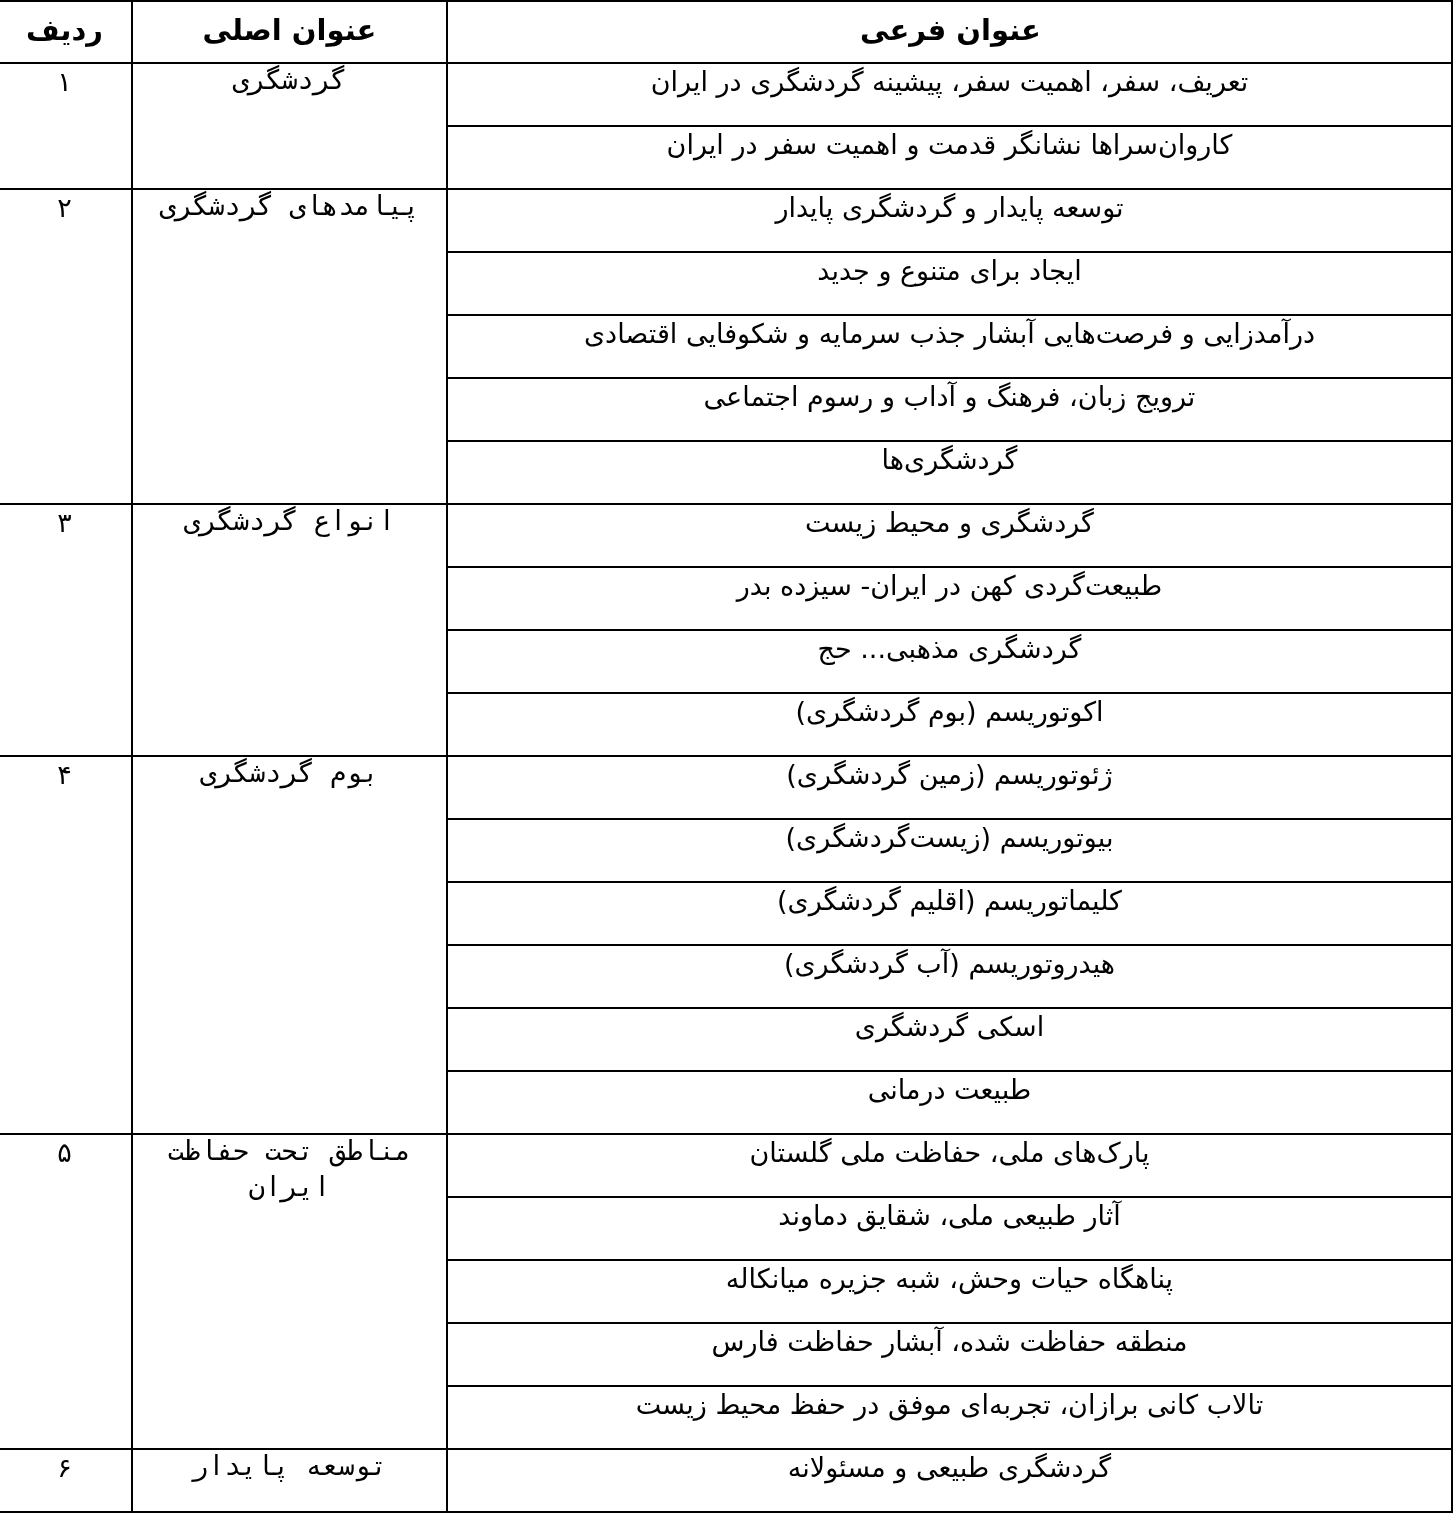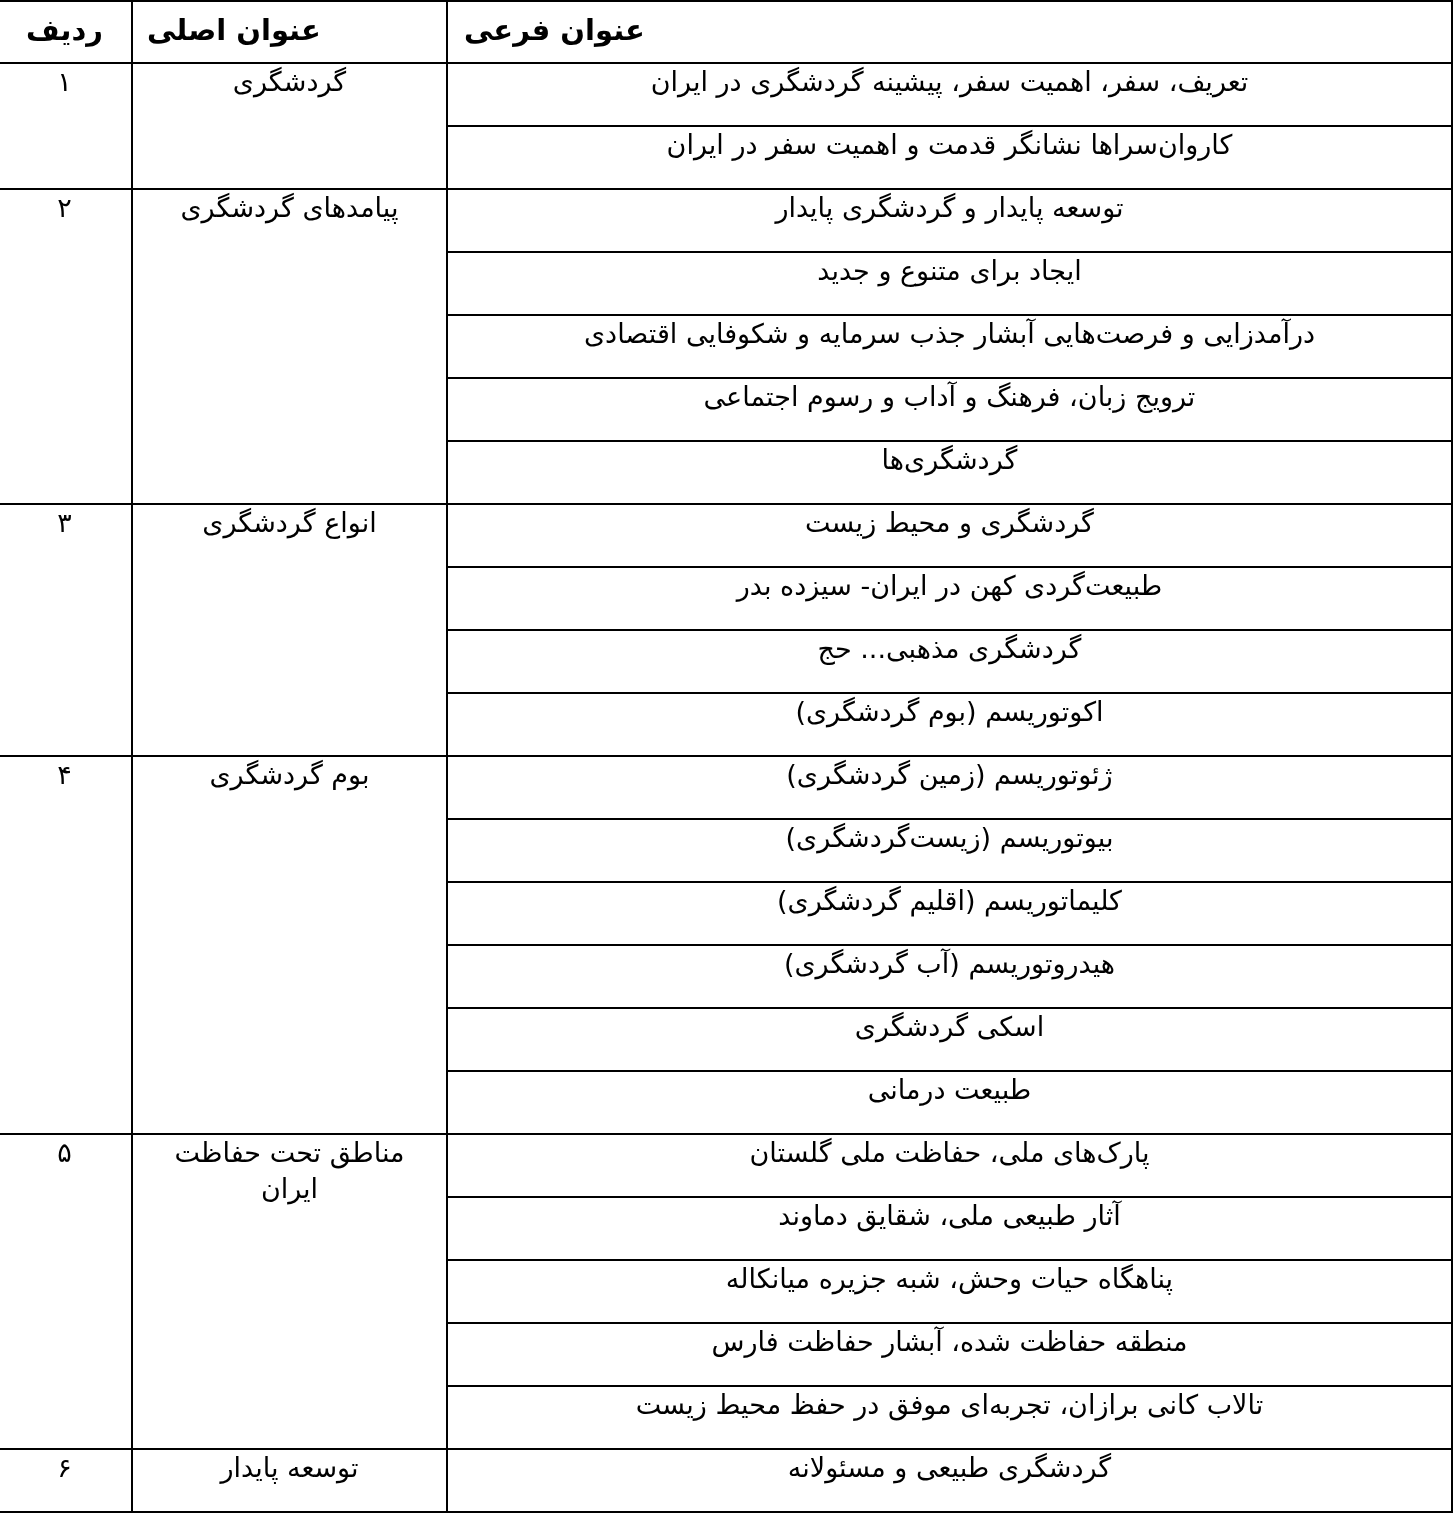--- a/index.html
+++ b/index.html
@@ -44,42 +44,43 @@
   }
   table.curriculum thead th {
     font-weight: bold;
     height: 56px;
     vertical-align: middle;
     font-size: 29px;
     padding-top: 0;
     padding-bottom: 4px;
   }
   thead th.h-sub {
-    text-align: left;
+    text-align: center;
     padding-left: 16px;
   }
   thead th.h-main {
-    text-align: left;
+    text-align: center;
     margin-top: 9px;
   }
   thead th.h-radif {
     text-align: center;
   }
 
   td.cell-radif {
     font-weight: normal;
     font-size: 28px;
     text-align: center;
     padding-top: 16px;
   }
   td.cell-main {
     text-align: center;
     padding-top: 16px;
     font-size: 28px;
     line-height: 1.42;
+    font-family: Liberation Mono, monospace;
   }
   td.cell-sub {
     text-align: right;
     height: 61px;
     vertical-align: top;
     padding-top: 13px;
     padding-right: 16px;
     font-size: 28px;
     border-radius: 11px;
   }

